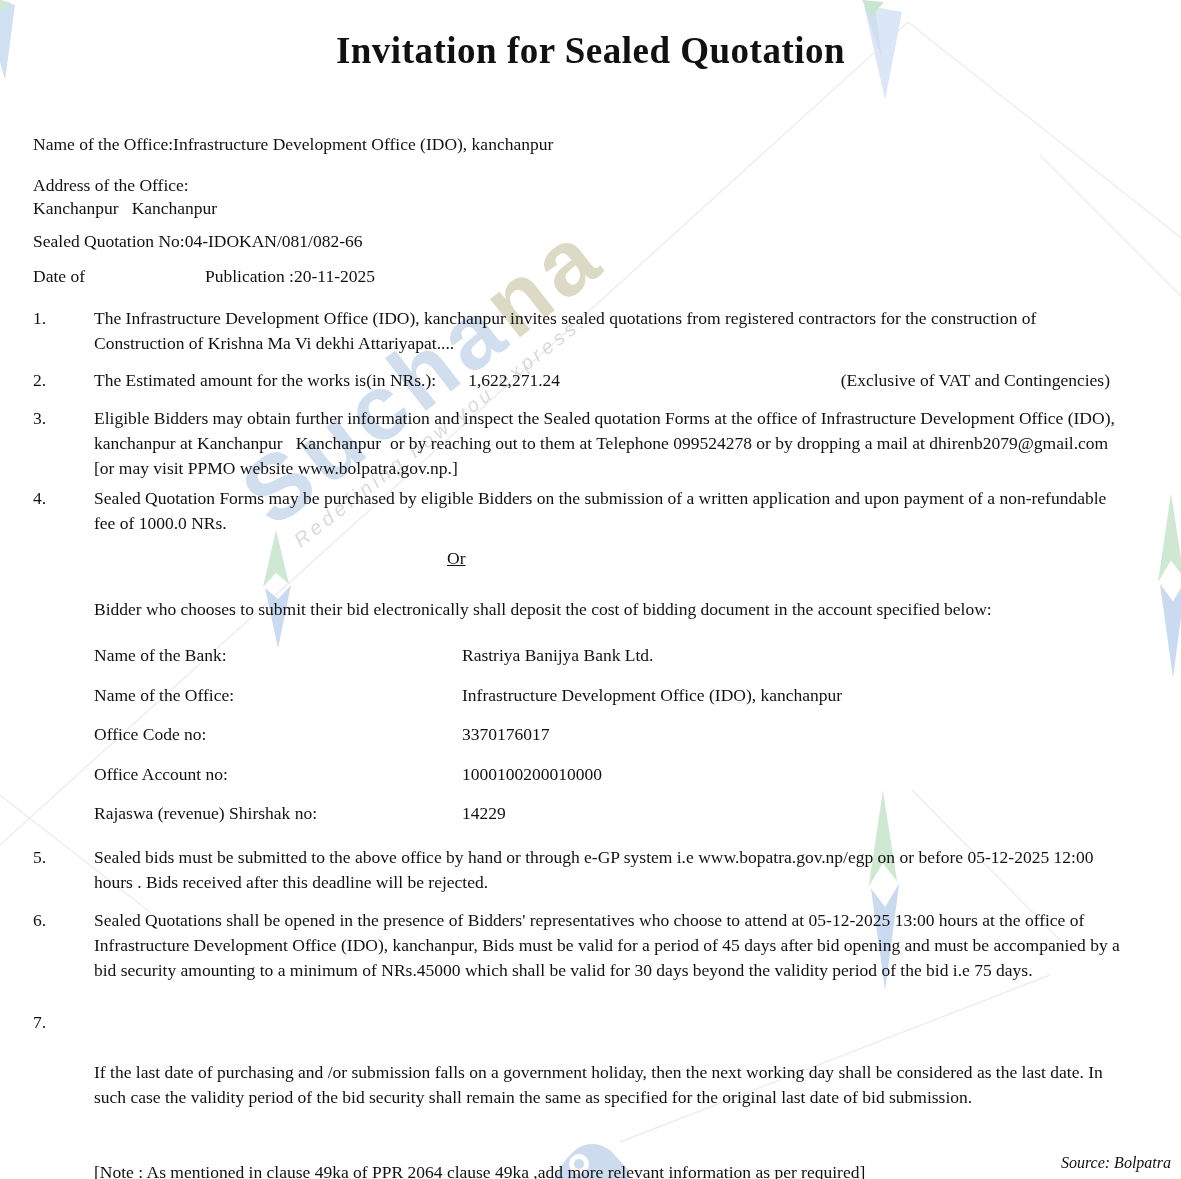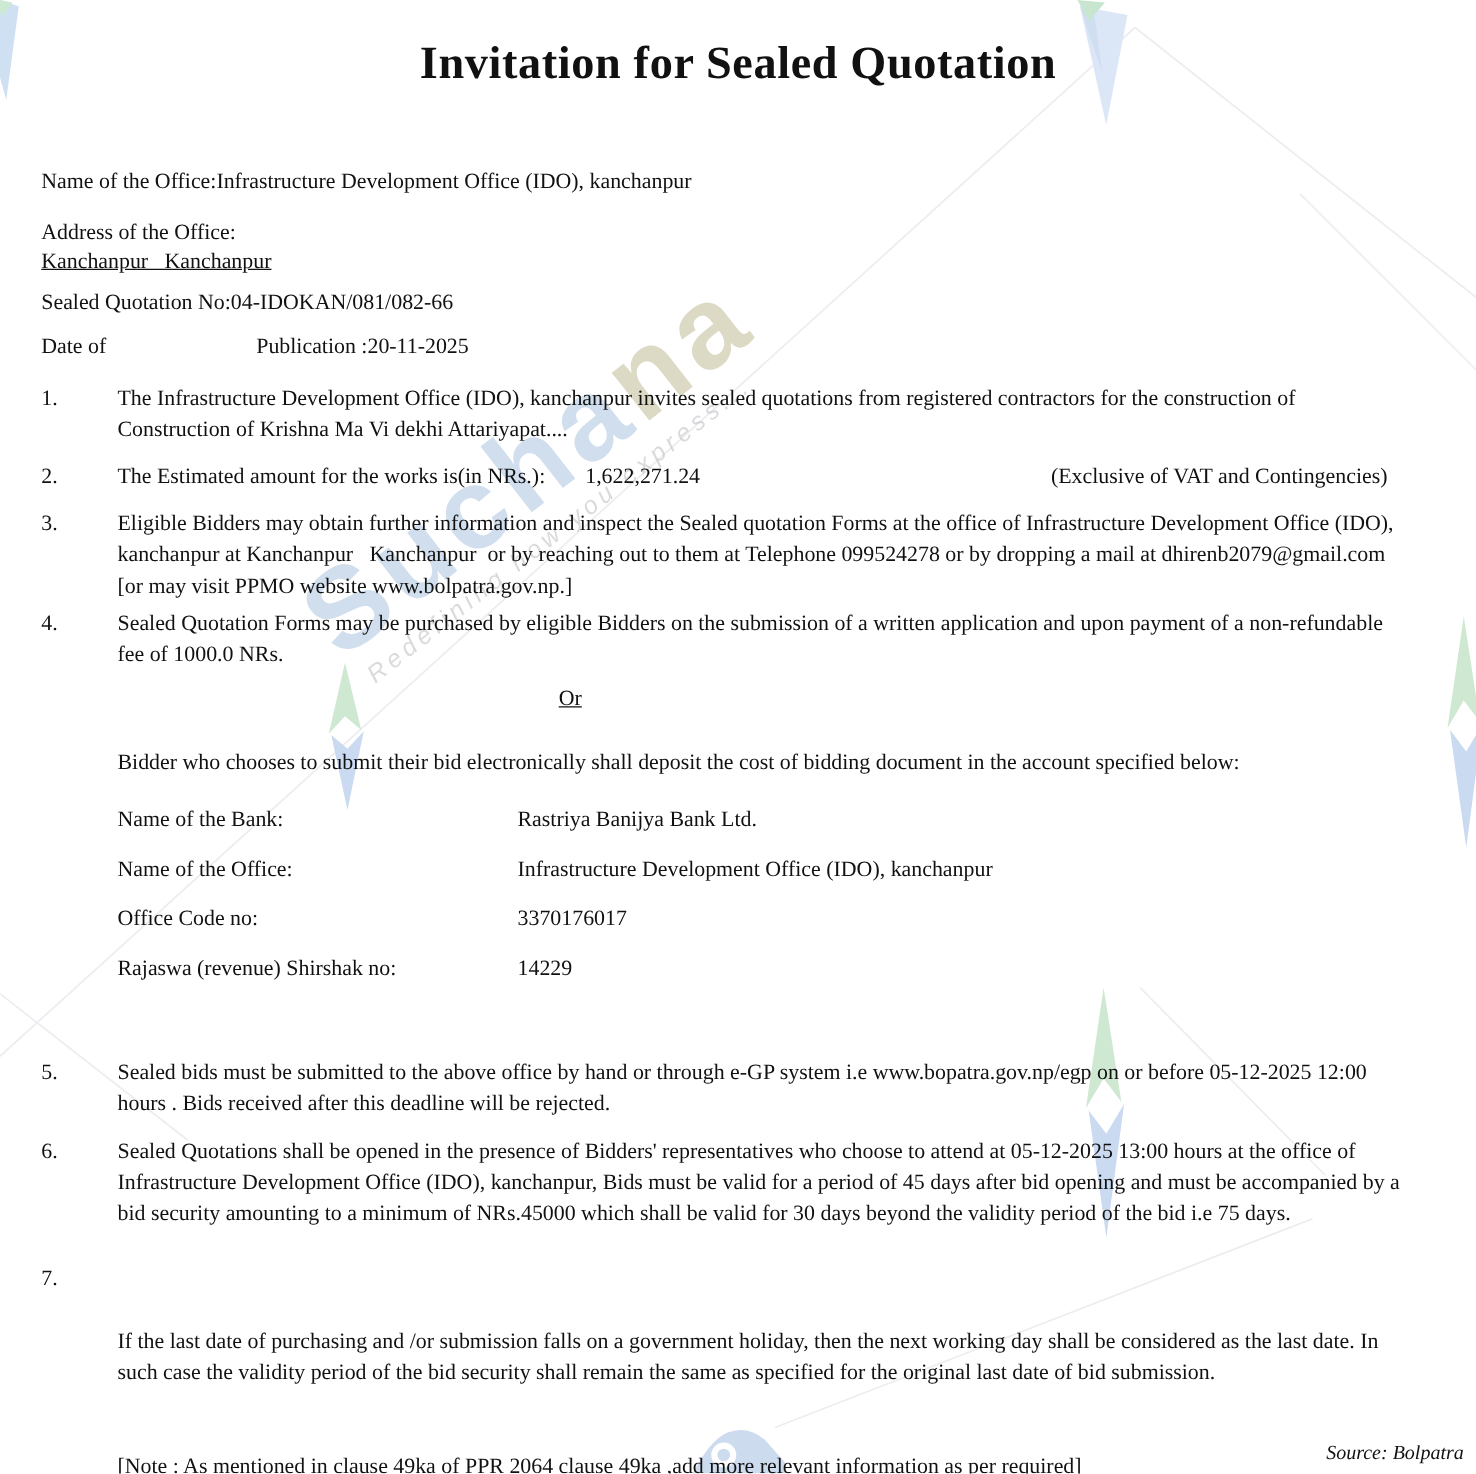--- a/index.html
+++ b/index.html
@@ -28,21 +28,21 @@
   .itext{flex:1; white-space:pre-wrap;}
   .item2-row{display:flex; align-items:baseline; width:100%;}
   .amount{margin-left:32px;}
   .vatnote{margin-left:auto; margin-right:18px;}
   .itemnote{display:block; white-space:pre-wrap;}
   
   .or-sep{left:447px; top:546px;text-decoration:underline;}
   
   .bank-intro{left:94px; top:597px; width:1040px; white-space:pre-wrap;}
   .bank-rows{left:94px; top:643px; width:1010px;}
-  .bank-row{display:flex; align-items:baseline; height:39.6px;}
+  .bank-row{display:flex; align-items:baseline; height:39.6px;gap:48px;}
   .blabel{width:320px; flex:0 0 320px;}
   
   .source{right:10px; top:1150px; font-style:italic; font-size:16px;}
   
   .watermark{
     left:296px; top:446px; transform:rotate(-38deg); transform-origin:left bottom;
     opacity:.6; pointer-events:none; white-space:nowrap;
   }
   .wm-brand{
     font-family:"Liberation Sans","DejaVu Sans",sans-serif; font-weight:bold;
@@ -111,21 +111,21 @@
     </div>
   </div>
 
   <div id="content-layer">
 
     <div class="abs doc-title">Invitation for Sealed Quotation</div>
 
     <div class="abs hline" style="top:132px;text-align:right;">Name of the Office:Infrastructure Development Office (IDO), kanchanpur</div>
 
     <div class="abs hline" style="top:173px;">Address of the Office:</div>
-    <div class="abs hline" style="top:196px;text-decoration:underline;">Kanchanpur   Kanchanpur</div>
+    <div class="abs hline" style="top:196px;">Kanchanpur   Kanchanpur</div>
 
     <div class="abs hline" style="top:229px;">Sealed Quotation No:04-IDOKAN/081/082-66</div>
 
     <div class="abs date-row">
       <span class="dlabel">Date of</span>
       <span class="plabel">Publication :</span>
       <span>20-11-2025</span>
     </div>
 
     <div class="abs item" style="top:306px;">
@@ -163,20 +163,24 @@
       </div>
       <div class="bank-row">
         <span class="blabel">Name of the Office:</span>
         <span>Infrastructure Development Office (IDO), kanchanpur</span>
       </div>
       <div class="bank-row">
         <span class="blabel">Office Code no:</span>
         <span>3370176017</span>
       </div>
       <div class="bank-row">
+        <span class="blabel">Office Account no:</span>
+        <span>1000100200010000</span>
+      </div>
+      <div class="bank-row">
         <span class="blabel">Rajaswa (revenue) Shirshak no:</span>
         <span>14229</span>
       </div>
     </div>
 
     <div class="abs item" style="top:845px;">
       <span class="num">5.</span>
       <span class="itext">Sealed bids must be submitted to the above office by hand or through e-GP system i.e www.bopatra.gov.np/egp on or before 05-12-2025 12:00 hours . Bids received after this deadline will be rejected.</span>
     </div>
 

